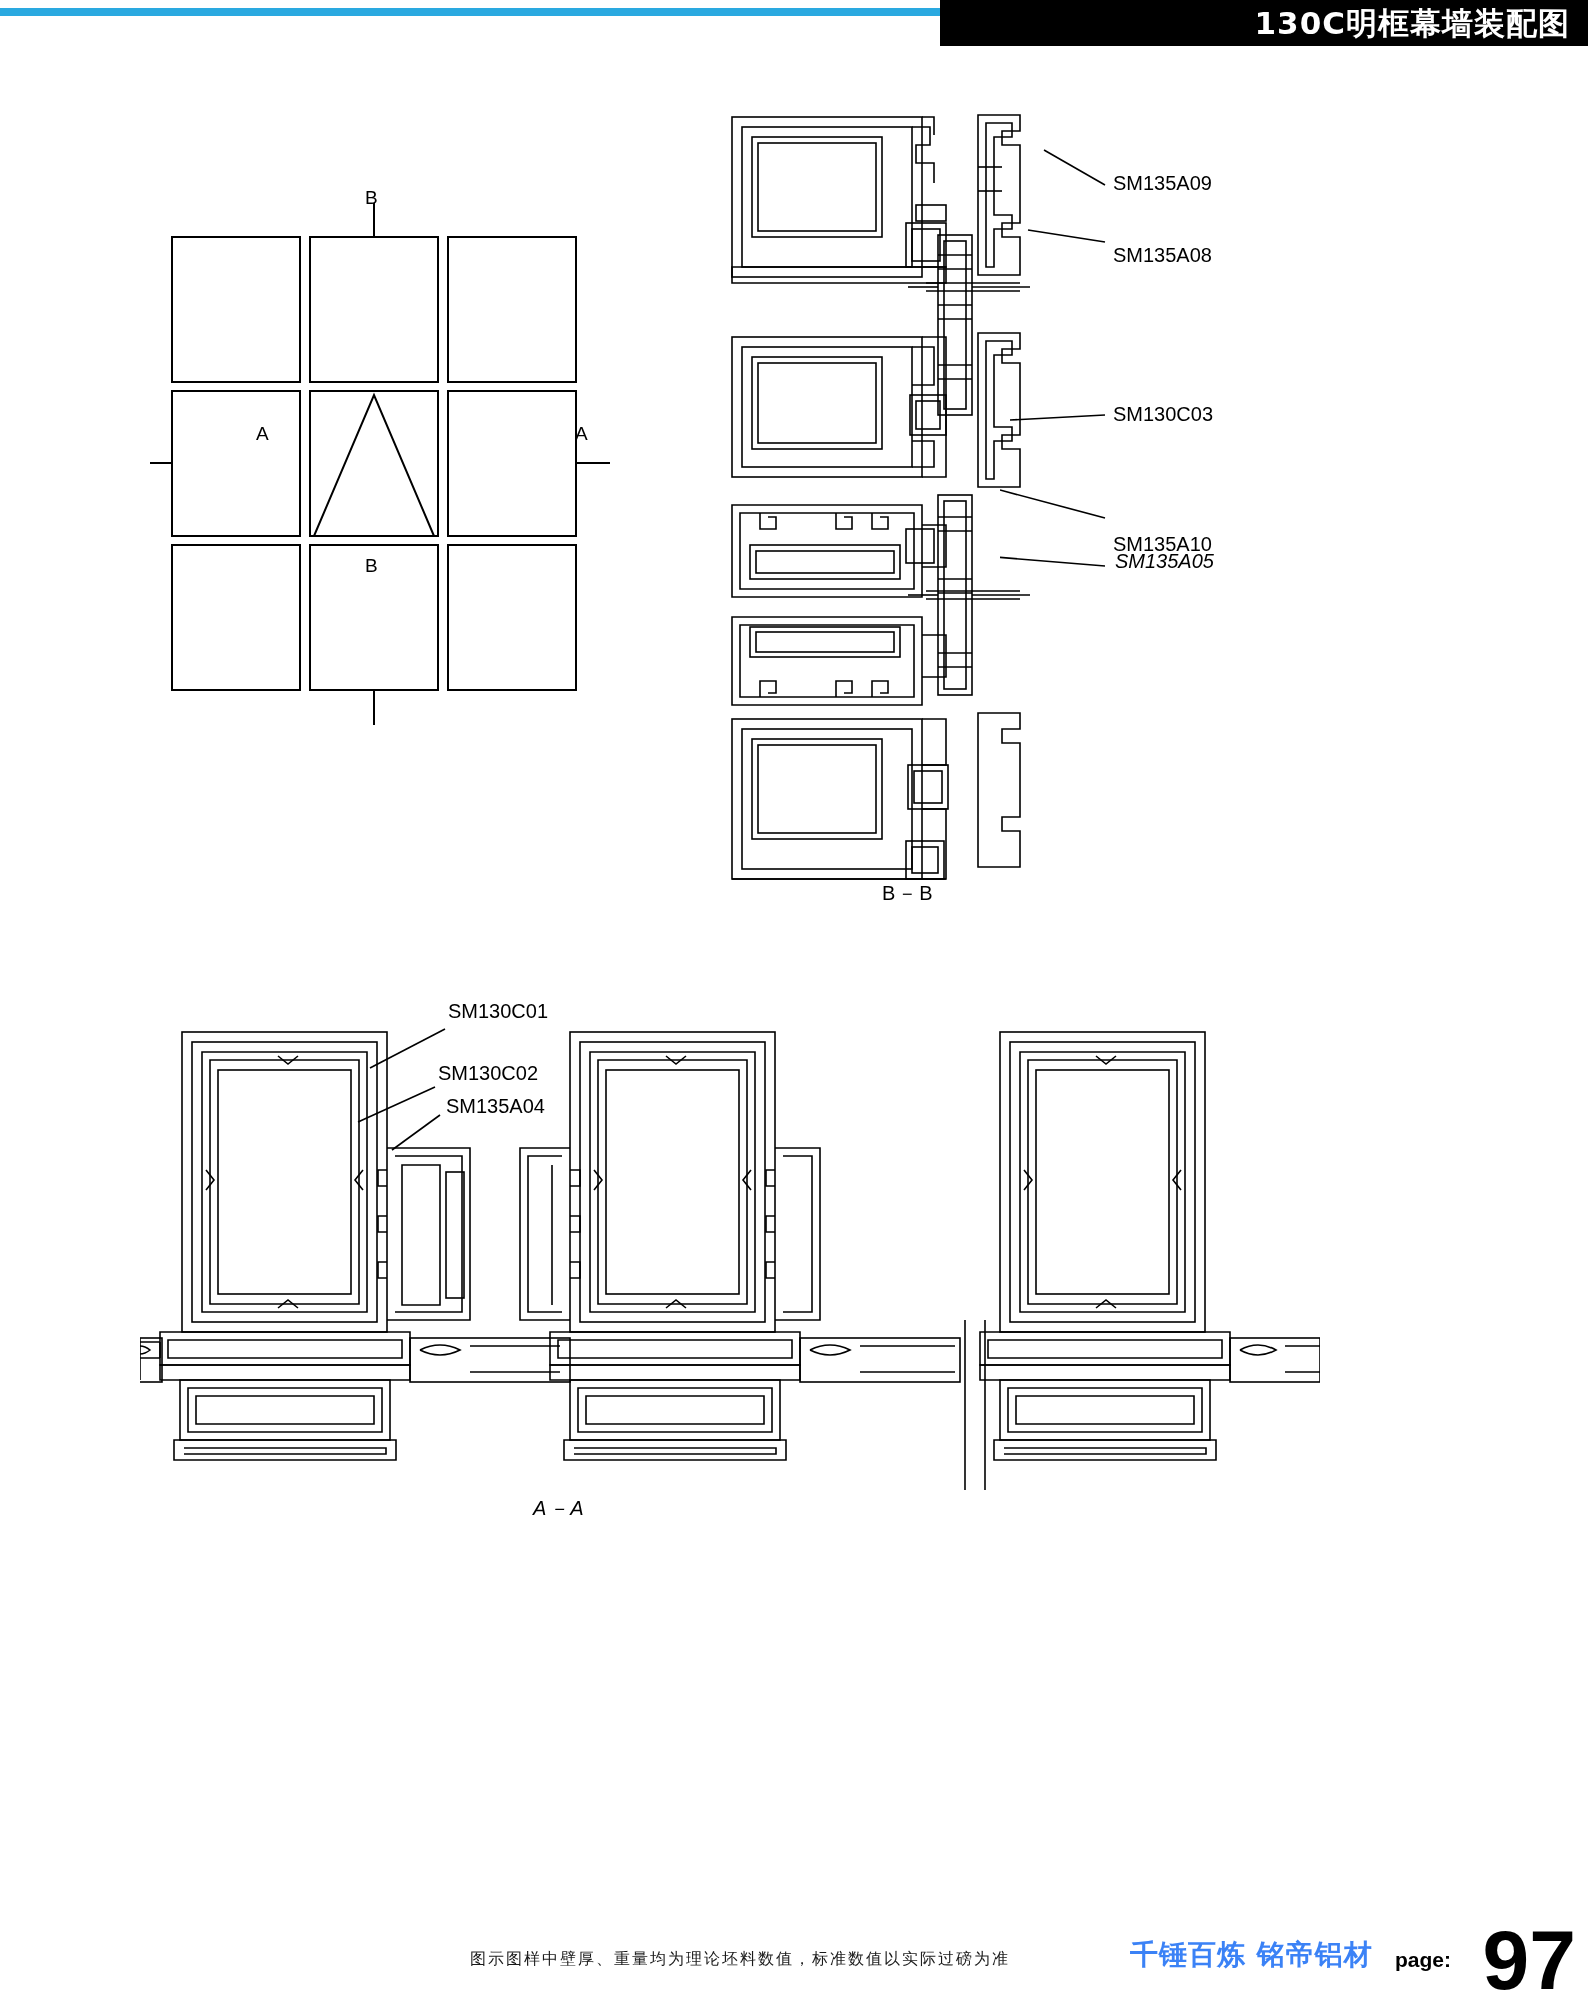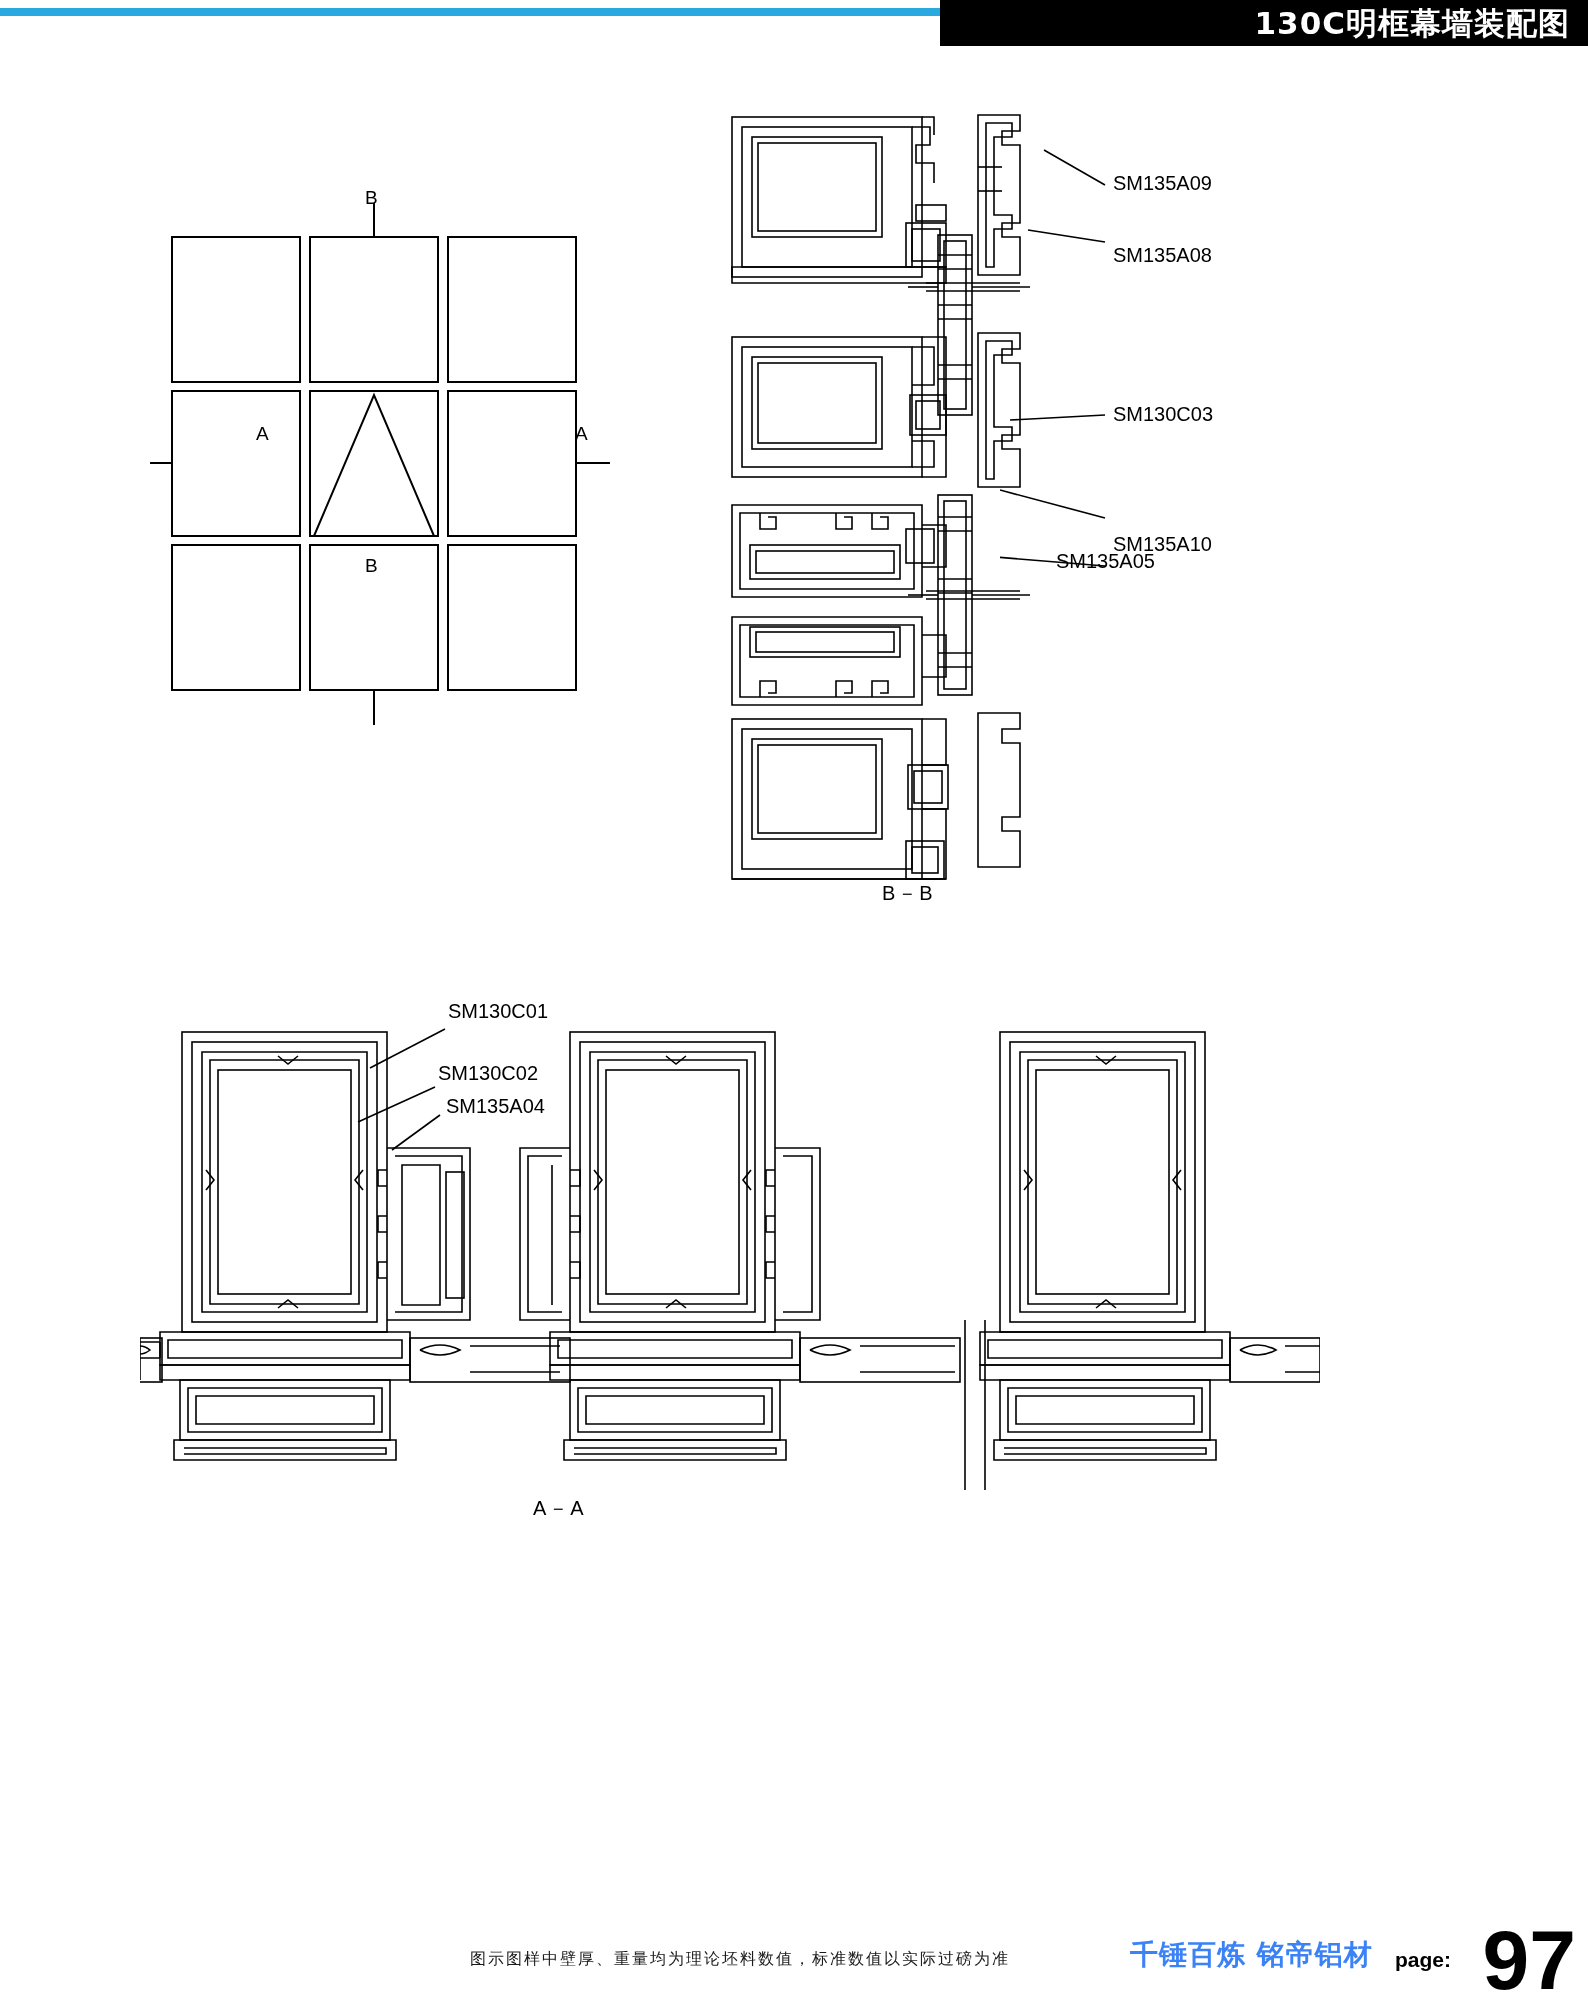--- a/index.html
+++ b/index.html
@@ -262,21 +262,21 @@
 
       <path d="M12 774 L226 774"></path>
     </g>
   </svg>
 </div>
 
 <div class="lbl" style="left:1113px; top:172px;">SM135A09</div>
 <div class="lbl" style="left:1113px; top:244px;">SM135A08</div>
 <div class="lbl" style="left:1113px; top:403px;">SM130C03</div>
 <div class="lbl" style="left:1113px; top:502px;margin-top:31px;">SM135A10</div>
-<div class="lbl" style="left:1056px; top:550px;">SM135A05</div>
+<div class="lbl" style="left:1115px; top:550px;font-style:italic;">SM135A05</div>
 
 <div class="drawing" style="left:1000px; top:130px;">
   <svg width="200" height="470" viewBox="0 0 200 470">
     <g stroke="#000000" stroke-width="1.6" fill="none">
 
       <line x1="44" y1="20" x2="105" y2="55"></line>
 
       <line x1="28" y1="100" x2="105" y2="112"></line>
 
       <line x1="10" y1="290" x2="105" y2="285"></line>
@@ -407,20 +407,20 @@
 
       <line x1="20" y1="53" x2="95" y2="14"></line>
 
       <line x1="8" y1="107" x2="85" y2="72"></line>
 
       <line x1="42" y1="135" x2="90" y2="100"></line>
     </g>
   </svg>
 </div>
 
-<div class="lbl lbl-section" style="left:533px; top:1495px;">A－A</div>
+<div class="lbl lbl-section" style="left:533px; top:1495px;font-style:italic;">A－A</div>
 
 <div class="footer">
   <div class="footer-note">图示图样中壁厚、重量均为理论坯料数值，标准数值以实际过磅为准</div>
   <div class="footer-brand">千锤百炼  铭帝铝材</div>
   <div class="footer-pagelabel">page:</div>
   <div class="footer-pagenum">97</div>
 </div>
 
 </body></html>

